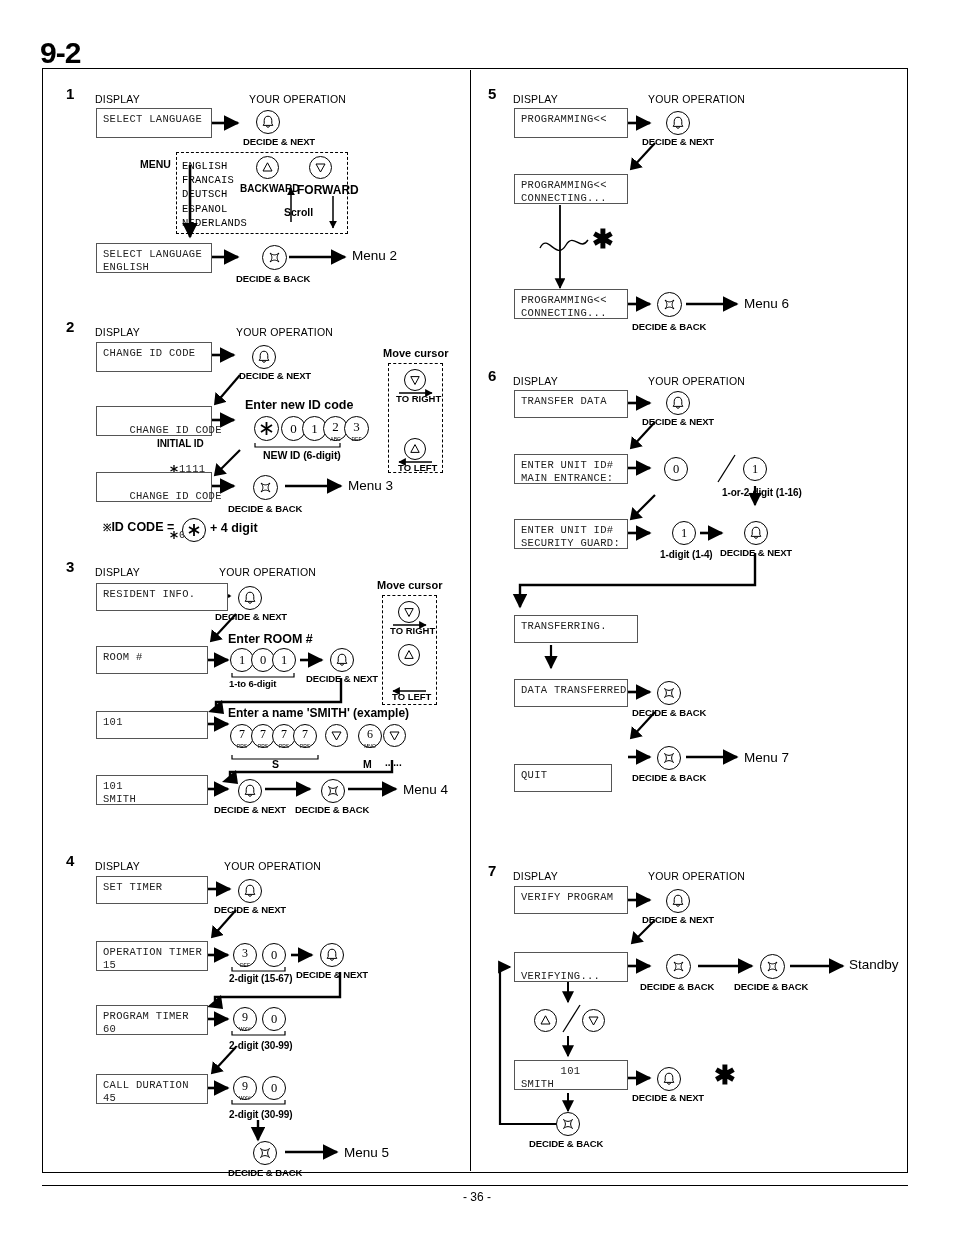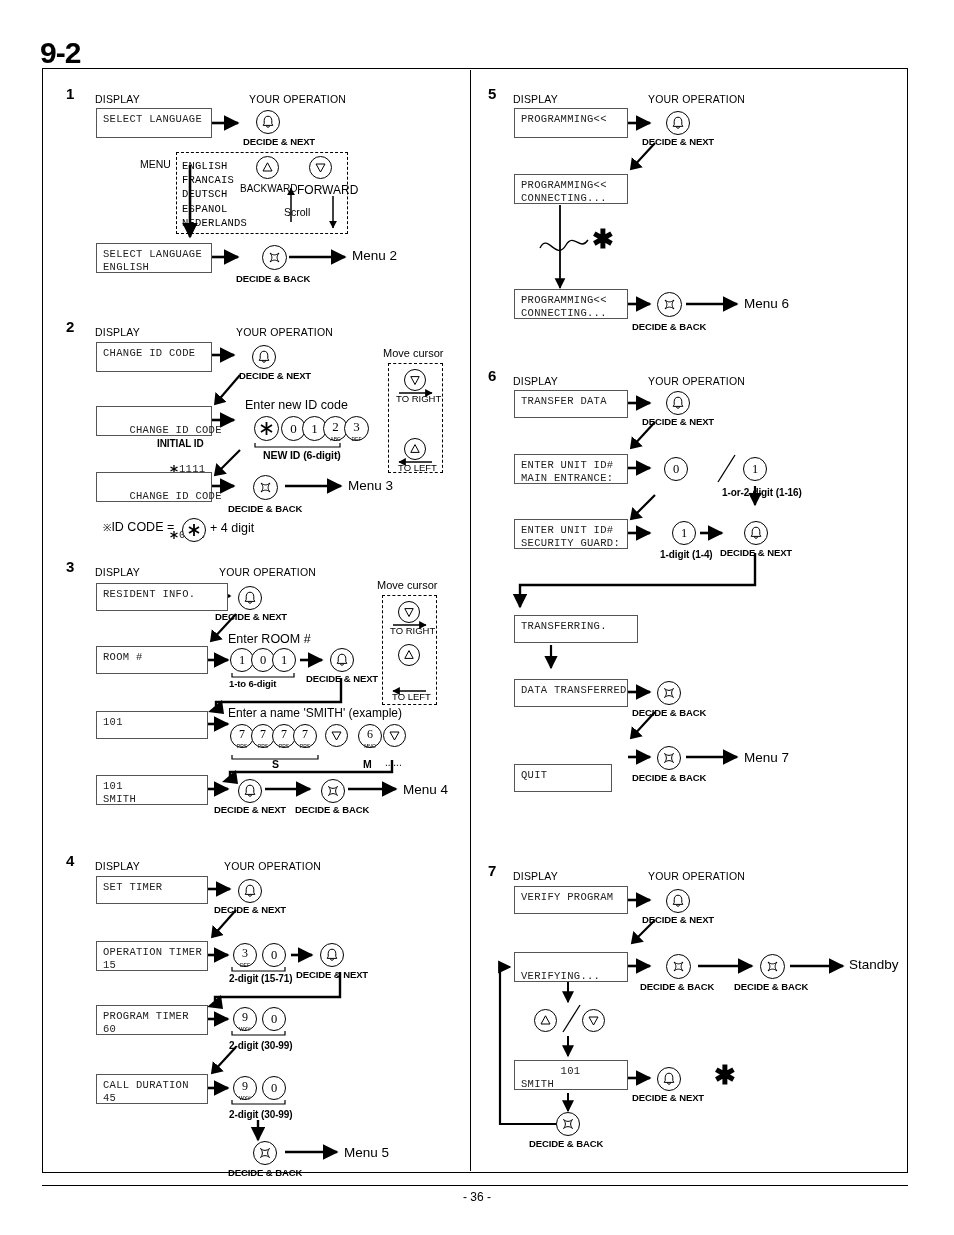--- a/index.html
+++ b/index.html
@@ -10,21 +10,21 @@
 
   .frame{position:absolute;left:42px;top:68px;width:866px;height:1105px;border:1.6px solid #000;box-sizing:border-box;}
   .divider{position:absolute;left:470px;top:70px;width:0;height:1101px;border-left:1.4px solid #000;}
 
   .footer-rule{position:absolute;left:42px;top:1185px;width:866px;height:0;border-top:1.2px solid #000;}
   .footer-page{position:absolute;left:0;top:1190px;width:954px;text-align:center;font-size:12px;}
 
   .secnum{position:absolute;font-size:15px;font-weight:bold;}
   .hdr{position:absolute;font-size:10.5px;letter-spacing:.2px;}
   .lbl{position:absolute;font-size:9.5px;font-weight:bold;letter-spacing:-.1px;white-space:nowrap;}
-  .txt{position:absolute;font-size:11px;white-space:nowrap;}
+  .txt{position:absolute;font-size:11px;white-space:nowrap;font-weight:bold;}
   .menu-to{position:absolute;font-size:13.5px;white-space:nowrap;}
 
   
   .lcd{position:absolute;border:1.7px solid #555;box-sizing:border-box;background:#fff;
        font-family:"Liberation Mono",monospace;font-size:10.5px;line-height:13px;
        padding:4px 0 0 6px;color:#222;letter-spacing:.3px;white-space:pre;}
 
   
   .btn{position:absolute;border:1.2px solid #000;border-radius:50%;box-sizing:border-box;background:#fff;}
   .btn svg{display:block;}
@@ -378,21 +378,21 @@
       </svg>
   </div>
   <div class="lbl" style="left:214px;top:904px">DECIDE &amp; NEXT</div>
 
   <div class="lcd" style="left:96px;top:941px;width:112px;height:30px">OPERATION TIMER
 15</div>
   <div class="btn" style="left:233px;top:943px;width:24px;height:24px;font-family:'Liberation Serif',serif;font-size:12px;text-align:center;line-height:19px">
     <span>3</span><span style="display:block;font-size:5px;line-height:4px;font-family:'Liberation Sans',sans-serif">DEF</span>
   </div>
   <div class="btn" style="left:262px;top:943px;width:24px;height:24px;font-family:'Liberation Serif',serif;font-size:12.5px;text-align:center;line-height:23px">0</div>
-  <div class="lbl" style="left:229px;top:973px;font-size:10px">2-digit (15-71)</div>
+  <div class="lbl" style="left:229px;top:973px;font-size:10px">2-digit (15-67)</div>
   <div class="btn" style="left:320px;top:943px;width:24px;height:24px">
     <svg width="22" height="22" viewBox="0 0 22 22">
         <path d="M11 5.2 C8.4 5.2 7.2 7.2 7.2 9.6 L7.2 12.6 L6.2 14.4 L15.8 14.4 L14.8 12.6 L14.8 9.6 C14.8 7.2 13.6 5.2 11 5.2 Z M9.4 15.1 A1.7 1.7 0 0 0 12.6 15.1" fill="none" stroke="#000" stroke-width="1"></path>
       </svg>
   </div>
   <div class="lbl" style="left:296px;top:969px">DECIDE &amp; NEXT</div>
 
   <div class="lcd" style="left:96px;top:1005px;width:112px;height:30px">PROGRAM TIMER
 60</div>
   <div class="btn" style="left:233px;top:1007px;width:24px;height:24px;font-family:'Liberation Serif',serif;font-size:12px;text-align:center;line-height:19px">

